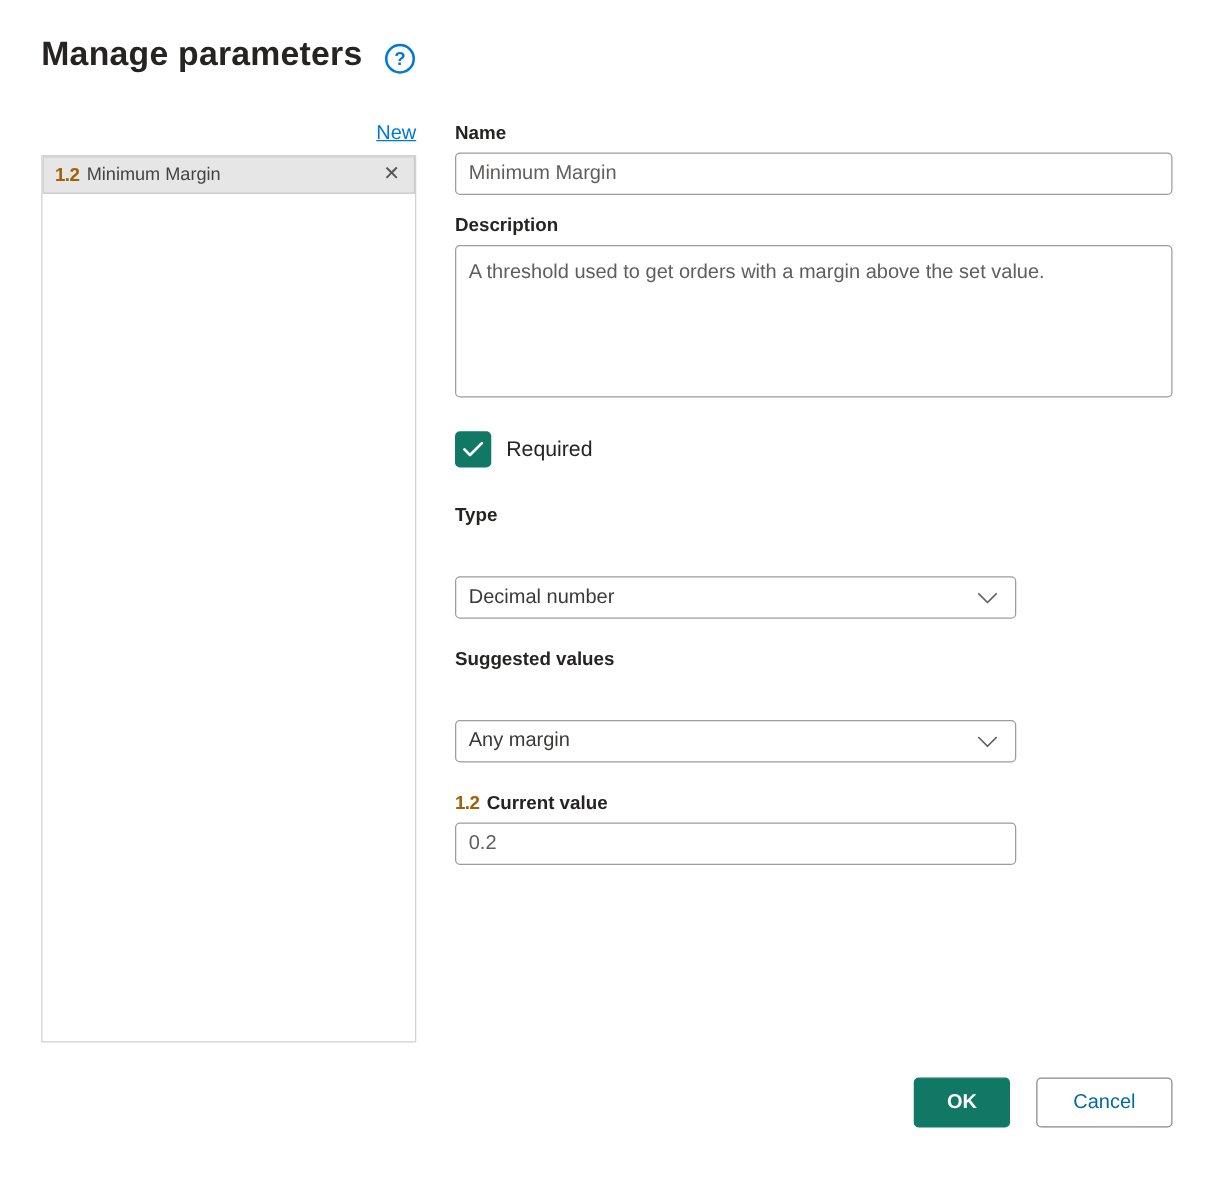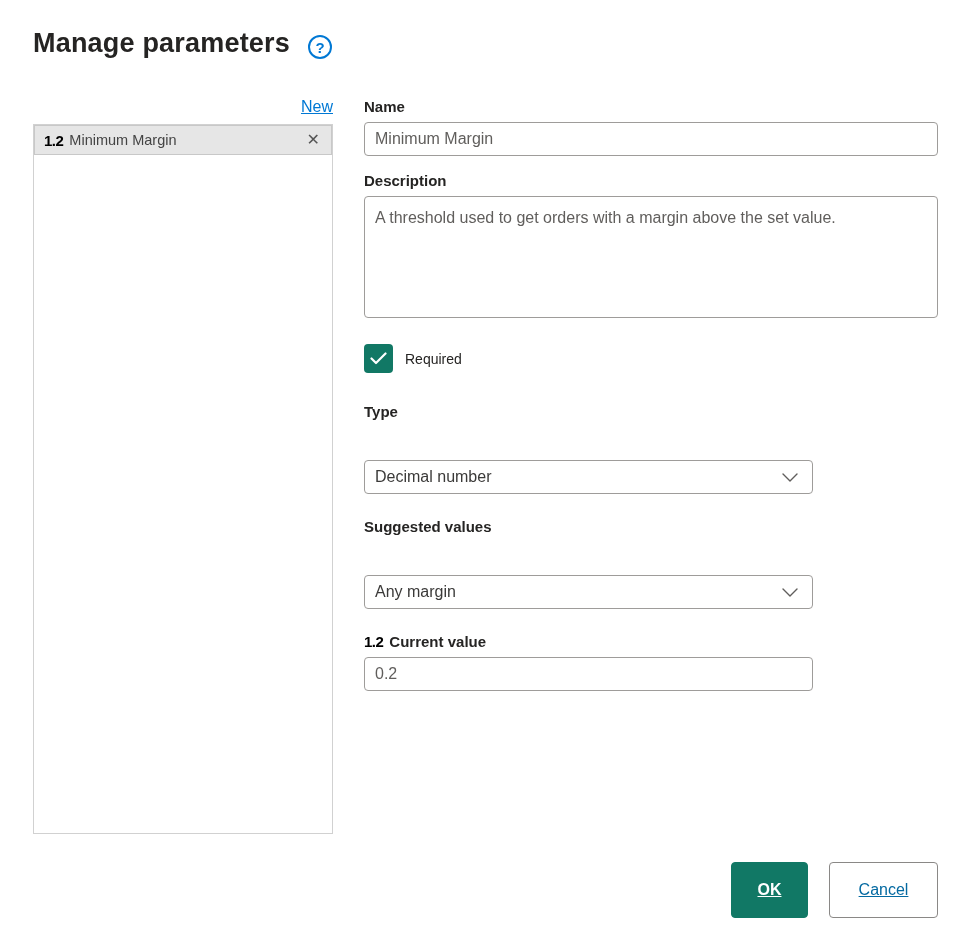--- a/index.html
+++ b/index.html
@@ -68,21 +68,21 @@
     background: #e6e6e6;
     border: 1px solid #c8c8c8;
     display: flex;
     align-items: center;
     padding: 0 8px 0 9px;
     cursor: pointer;
   }
   .param-type-glyph {
     font-size: 15px;
     font-weight: 600;
-    color: #000000;
+    color: #a16207;
     letter-spacing: -0.5px;
     margin-right: 6px;
   }
   .param-item-label {
     font-size: 14.5px;
     color: #444444;
     flex: 1;
     white-space: nowrap;
     overflow: hidden;
   }
@@ -147,21 +147,21 @@
   }
   .checkbox-box {
     width: 29px; height: 29px;
     border-radius: 4px;
     background: #117865;
     display: flex;
     align-items: center;
     justify-content: center;
   }
   .checkbox-label {
-    font-size: 14px;
+    font-size: 17px;
     color: #252423;
   }
 
   .group-wide { margin-top: 30px; width: 449px; }
   .combo {
     width: 449px;
     height: 34px;
     border: 1px solid #9e9c9a;
     border-radius: 4px;
     background: #ffffff;
@@ -176,30 +176,29 @@
   }
   .narrow-input { width: 449px; }
 
   
   .footer {
     position: absolute;
     right: 32px; top: 862px;
     display: flex; gap: 21px;
   }
   .btn {
-    height: 56px;
+    height: 40px;
     border-radius: 4px;
     font-family: "Liberation Sans", "DejaVu Sans", sans-serif;
     font-size: 16px;
     font-weight: 700;
     cursor: pointer;
     display: flex;
     align-items: center;
     justify-content: center;
-    text-decoration: underline;
   }
   .btn-primary {
     width: 77px;
     background: #117865;
     color: #ffffff;
     border: 1px solid #117865;
   }
   .btn-secondary {
     width: 109px;
     background: #ffffff;

